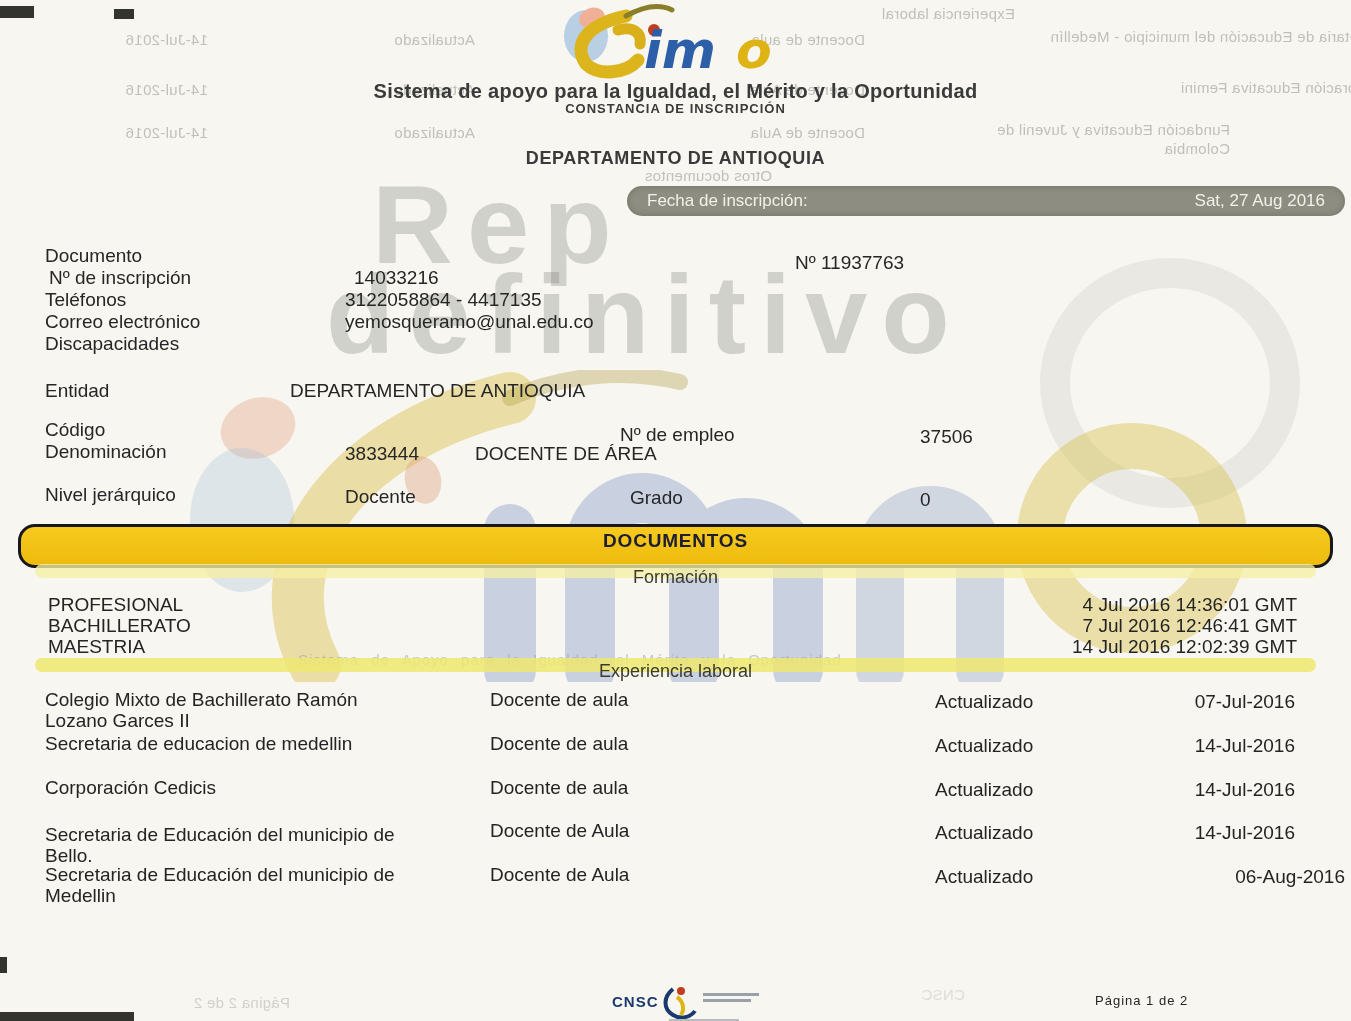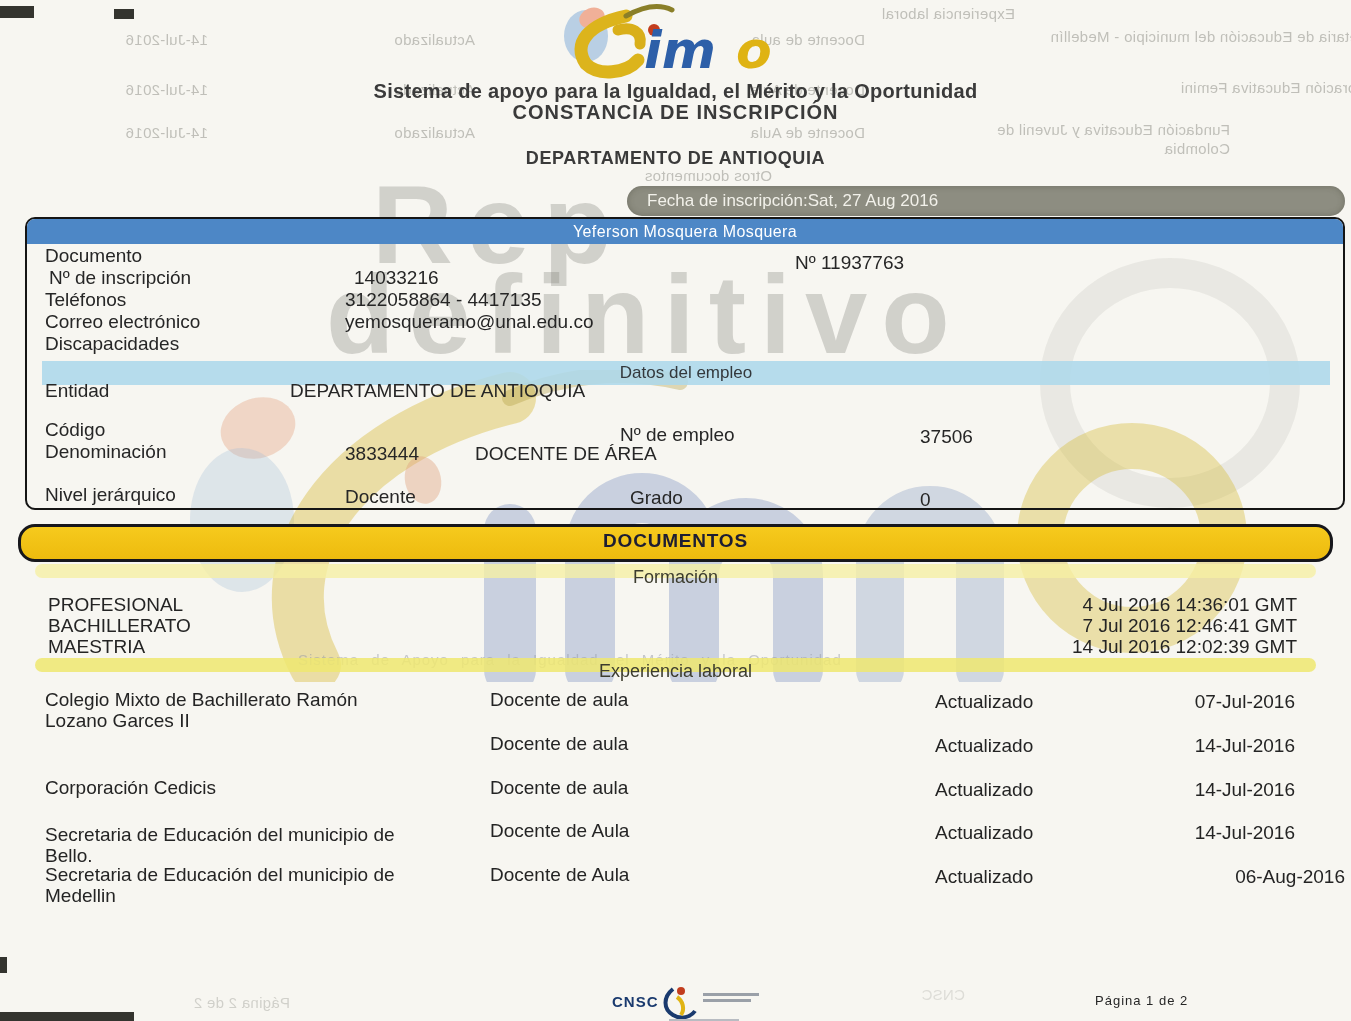--- a/index.html
+++ b/index.html
@@ -26,49 +26,49 @@
     border:30px solid rgba(150,150,143,.14);
   }
   .wm-tagline{
     position:absolute;z-index:1;color:rgba(148,152,165,.5);
     font-size:15px;word-spacing:7px;letter-spacing:1px;white-space:nowrap;
   }
   svg.logo-watermark{position:absolute;z-index:1;}
   
   .hdr{position:absolute;z-index:3;left:0;width:100%;text-align:center;color:#3a3a3a;}
   .hdr.tagline{top:80px;font-size:20px;font-weight:bold;letter-spacing:.3px;}
-  .hdr.title{top:101px;font-size:20px;font-weight:bold;letter-spacing:1px;}
+  .hdr.title{top:101px;font-size:13px;font-weight:bold;letter-spacing:1px;}
   .hdr.convocatoria{top:126px;font-size:19px;letter-spacing:.5px;}
   .hdr.departamento{top:148px;font-size:18px;font-weight:bold;letter-spacing:.6px;}
   
   .date-bar{
     position:absolute;z-index:2;left:627px;top:186px;width:718px;height:30px;
     background:#8d8d81;border-radius:15px;box-shadow:inset 0 0 6px rgba(60,60,50,.35);
-    display:flex;align-items:center;justify-content:flex-start;
+    display:flex;align-items:center;justify-content:space-between;
     color:#f2f1ea;font-size:17px;padding:0 20px;box-sizing:border-box;
   }
   
   .card{
     position:absolute;z-index:2;left:25px;top:217px;width:1320px;height:293px;
     border:2px solid #151515;border-radius:10px;box-sizing:border-box;
   }
   .name-bar{
     position:absolute;z-index:2;left:0;top:0;width:100%;height:25px;
     background:#4d87c6;border-radius:8px 8px 0 0;
     color:#fff;font-size:16px;text-align:center;line-height:25px;letter-spacing:.4px;
   }
   .fieldtext{position:absolute;z-index:3;font-size:19px;color:#262626;white-space:nowrap;}
   .empleo-bar{
     position:absolute;z-index:2;left:15px;top:142px;width:1288px;height:24px;
     background:rgba(173,216,234,.88);
     color:#33383c;font-size:17px;text-align:center;line-height:24px;
   }
   
   .docs-bar{
-    position:absolute;z-index:2;left:18px;top:524px;width:1315px;height:38px;
+    position:absolute;z-index:2;left:18px;top:524px;width:1315px;height:44px;
     background:linear-gradient(#f6ca1d,#edbb0e);
     border:3px solid #17171c;border-radius:17px;box-sizing:border-box;
     color:#1d1d33;font-weight:bold;font-size:19px;text-align:center;line-height:27px;
     letter-spacing:.8px;
   }
   .sub-bar{
     position:absolute;z-index:2;height:14px;border-radius:13px;
     color:#3c3c2e;font-size:18px;text-align:center;line-height:27px;
   }
   .formacion-bar{left:35px;top:564px;width:1281px;background:rgba(246,240,163,.78);}
@@ -140,26 +140,20 @@
 
   <div class="hdr tagline">Sistema de apoyo para la Igualdad, el Mérito y la Oportunidad</div>
   <div class="hdr title">CONSTANCIA DE INSCRIPCIÓN</div>
   <div class="hdr departamento">DEPARTAMENTO DE ANTIOQUIA</div>
 
   <div class="date-bar">
     <span>Fecha de inscripción:</span>
     <span>Sat, 27 Aug 2016</span>
   </div>
 
-  <div class="card">
-    <div class="name-bar">
-      <span>Yeferson Mosquera Mosquera</span>
-    </div>
-    <div class="empleo-bar">Datos del empleo</div>
-  </div>
 
   <div class="fieldtext" style="left:45px;top:245px;">Documento</div>
   <div class="fieldtext" style="left:49px;top:267px;">Nº de inscripción</div>
   <div class="fieldtext" style="left:45px;top:289px;">Teléfonos</div>
   <div class="fieldtext" style="left:45px;top:311px;">Correo electrónico</div>
   <div class="fieldtext" style="left:45px;top:333px;">Discapacidades</div>
   <div class="fieldtext" style="left:354px;top:267px;">14033216</div>
   <div class="fieldtext" style="left:345px;top:289px;">3122058864 - 4417135</div>
   <div class="fieldtext" style="left:345px;top:311px;">yemosqueramo@unal.edu.co</div>
   <div class="fieldtext" style="left:795px;top:252px;">Nº 11937763</div>
@@ -187,20 +181,21 @@
   <div class="rowtext dates-right" style="left:1035px;top:615px;width:262px;">7 Jul 2016 12:46:41 GMT</div>
   <div class="rowtext dates-right" style="left:1035px;top:636px;width:262px;">14 Jul 2016 12:02:39 GMT</div>
 
   <div class="sub-bar exp-bar">Experiencia laboral</div>
 
   <div class="rowtext entity" style="left:45px;top:689px;">Colegio Mixto de Bachillerato Ramón Lozano Garces II</div>
   <div class="rowtext" style="left:490px;top:689px;">Docente de aula</div>
   <div class="rowtext" style="left:935px;top:691px;">Actualizado</div>
   <div class="rowtext dates-right" style="left:1135px;top:691px;width:160px;">07-Jul-2016</div>
 
+  <div class="rowtext entity" style="left:45px;top:733px;">Secretaria de educacion de medellin</div>
   <div class="rowtext" style="left:490px;top:733px;">Docente de aula</div>
   <div class="rowtext" style="left:935px;top:735px;">Actualizado</div>
   <div class="rowtext dates-right" style="left:1135px;top:735px;width:160px;">14-Jul-2016</div>
 
   <div class="rowtext entity" style="left:45px;top:777px;">Corporación Cedicis</div>
   <div class="rowtext" style="left:490px;top:777px;">Docente de aula</div>
   <div class="rowtext" style="left:935px;top:779px;">Actualizado</div>
   <div class="rowtext dates-right" style="left:1135px;top:779px;width:160px;">14-Jul-2016</div>
 
   <div class="rowtext entity" style="left:45px;top:824px;">Secretaria de Educación del municipio de Bello.</div>

